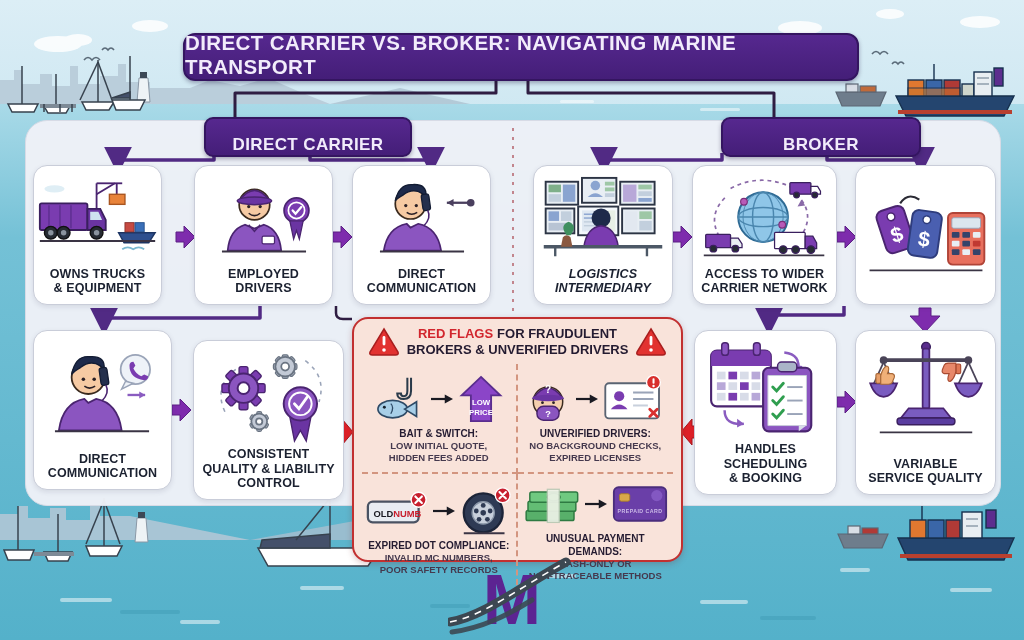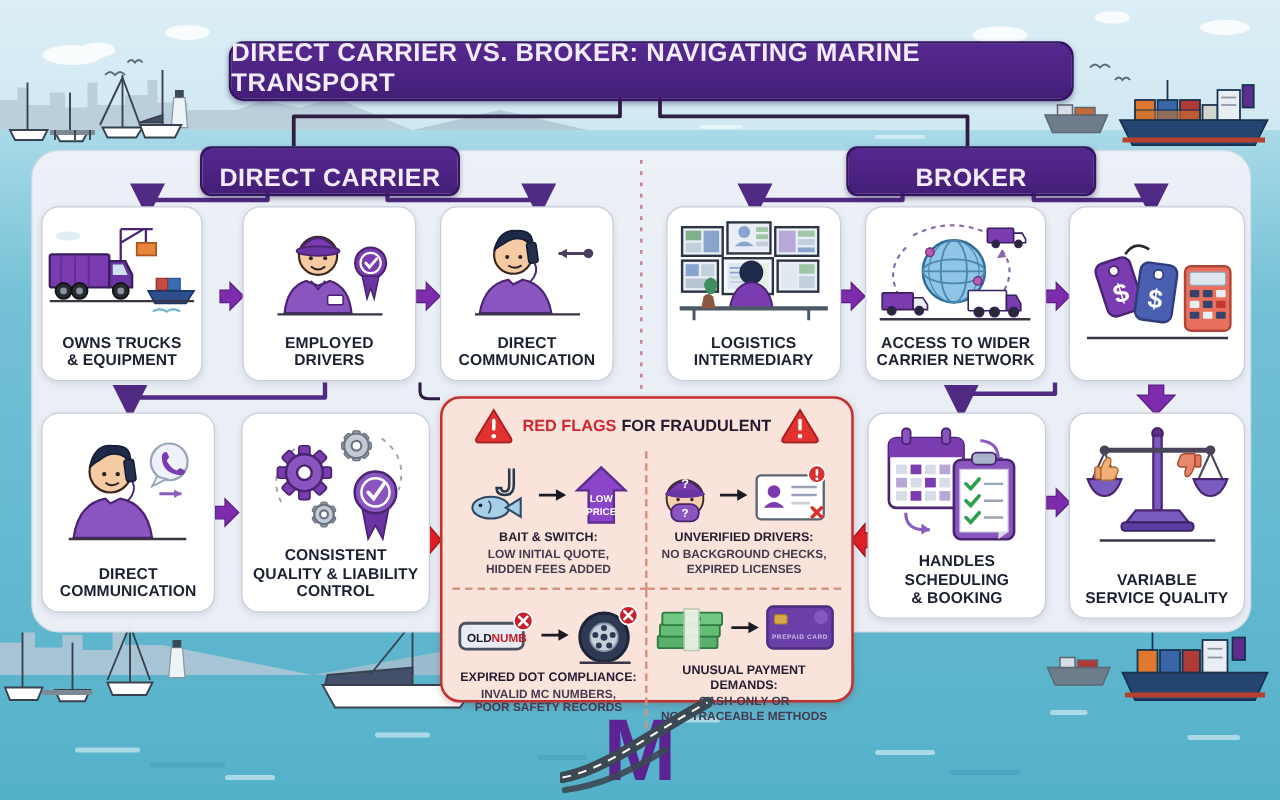--- a/index.html
+++ b/index.html
@@ -4,21 +4,21 @@
 <style>
   html,body{margin:0;padding:0;background:#9fb6c2;}
   #stage{position:relative;width:1024px;height:640px;overflow:hidden;
          font-family:"Liberation Sans", sans-serif; background:#d9ecf4;}
   svg{display:block;}
   
   .banner{position:absolute;display:flex;align-items:flex-end;justify-content:center;
     background:linear-gradient(#56288f,#441e78);border:2px solid #341560;border-radius:12px;
     color:#f2ecfb;font-weight:bold;z-index:6;box-shadow:0 2px 4px rgba(30,20,60,.35);}
   #title-banner{left:183px;top:33px;width:672px;height:44px;font-size:20.5px;letter-spacing:.4px;}
-  .col-header{height:36px;font-size:20px;border-radius:9px;letter-spacing:.4px;}
+  .col-header{height:36px;font-size:17px;border-radius:9px;letter-spacing:.4px;margin-left:44px;}
   
   #panel{position:absolute;left:25px;top:120px;width:974px;height:384px;background:rgba(238,241,247,.97);
     border:1px solid #d7dbe6;border-radius:22px;z-index:1;}
   
   .card{position:absolute;background:#ffffff;border:1.5px solid #c9cdd9;border-radius:14px;z-index:4;
     display:flex;flex-direction:column;align-items:center;justify-content:flex-end;
     box-shadow:0 2px 5px rgba(60,60,90,.12);padding:6px 4px 8px 4px;box-sizing:border-box;}
   .card-icon{flex:1;display:flex;align-items:center;justify-content:center;width:100%;overflow:hidden;}
   .card-label{white-space:pre-line;text-align:center;font-weight:bold;font-size:12.5px;line-height:1.18;
     color:#1b2130;letter-spacing:.1px;}
@@ -331,21 +331,21 @@
         <path d="M88,22 q0,-4 4,-4 l2,4 -2,3 q3,6 8,8 l3,-2 4,2 q0,4 -4,4 q-15,-2 -15,-15 Z" fill="#7a3cb0"></path>
         <line x1="86" y1="52" x2="104" y2="52" stroke="#8a5cc0" stroke-width="2.4"></line>
         <polygon points="104,52 98,48.5 98,55.5" fill="#8a5cc0"></polygon>
         <line x1="12" y1="89" x2="108" y2="89" stroke="#3a3444" stroke-width="2"></line>
       </svg>
     </div>
     <div class="card-label">DIRECT
 COMMUNICATION</div>
   </div>
 
-  <div class="card" style="left:193px;top:330px;width:151px;height:160px;justify-content:center;">
+  <div class="card" style="left:193px;top:340px;width:151px;height:160px;justify-content:center;">
     <div class="card-icon">
       <svg width="132" height="100" viewBox="0 0 134 102">
         <path d="M22,66 Q10,40 34,22" stroke="#9aa4b8" stroke-width="1.6" fill="none" stroke-dasharray="4 5"></path>
         <path d="M104,14 Q126,30 118,56" stroke="#9aa4b8" stroke-width="1.6" fill="none" stroke-dasharray="4 5"></path>
 
         <g fill="#7a3cb0" stroke="#4a2470" stroke-width="1.4">
           <g>
               <rect x="36.5" y="20" width="9" height="10" rx="2"></rect>
             </g>
           <g transform="rotate(45 41 42)">
@@ -429,21 +429,21 @@
         <circle cx="99" cy="58" r="17" fill="#8b55c0" stroke="#4a2470" stroke-width="2"></circle>
         <circle cx="99" cy="58" r="11.5" fill="none" stroke="#ffffff" stroke-width="2"></circle>
         <path d="M93,58 L97.5,63 L106,51" stroke="#ffffff" stroke-width="3" fill="none" stroke-linecap="round"></path>
       </svg>
     </div>
     <div class="card-label">CONSISTENT
 QUALITY &amp; LIABILITY
 CONTROL</div>
   </div>
 
-  <div class="card" style="left:533px;top:165px;width:140px;height:140px;">
+  <div class="card" style="left:533px;top:165px;width:140px;height:140px;font-style:italic;">
     <div class="card-icon">
       <svg width="124" height="86" viewBox="0 0 128 90">
         <g stroke="#2c3444" stroke-width="2">
           <rect x="4" y="6" width="34" height="24" fill="#e8eef4"></rect>
           <rect x="42" y="2" width="36" height="26" fill="#e8eef4"></rect>
           <rect x="82" y="6" width="36" height="24" fill="#e8eef4"></rect>
           <rect x="4" y="34" width="30" height="26" fill="#e8eef4"></rect>
           <rect x="84" y="34" width="34" height="26" fill="#e8eef4"></rect>
           <rect x="38" y="32" width="42" height="30" fill="#f4f8fb"></rect>
         </g>
@@ -643,20 +643,21 @@
 
   <div id="red-flags">
     <div class="rf-header">
       <svg width="32" height="29" viewBox="0 0 32 29">
         <path d="M16,2 L30,25 Q31,28 27.5,28 L4.5,28 Q1,28 2,25 Z" fill="#e23230" stroke="#a81e1e" stroke-width="1.5"></path>
         <rect x="14.6" y="9" width="2.8" height="9.5" rx="1.4" fill="#ffffff"></rect>
           <circle cx="16" cy="23" r="1.8" fill="#ffffff"></circle>
       </svg>
       <div class="rf-title">
         <div><span class="hl">RED FLAGS</span><span class="rest">FOR FRAUDULENT</span></div>
+        <div>BROKERS &amp; UNVERIFIED DRIVERS</div>
       </div>
       <svg width="32" height="29" viewBox="0 0 32 29">
         <path d="M16,2 L30,25 Q31,28 27.5,28 L4.5,28 Q1,28 2,25 Z" fill="#e23230" stroke="#a81e1e" stroke-width="1.5"></path>
         <rect x="14.6" y="9" width="2.8" height="9.5" rx="1.4" fill="#ffffff"></rect>
           <circle cx="16" cy="23" r="1.8" fill="#ffffff"></circle>
       </svg>
     </div>
     <div class="rf-grid">
 
       <div class="rf-cell br bb">

